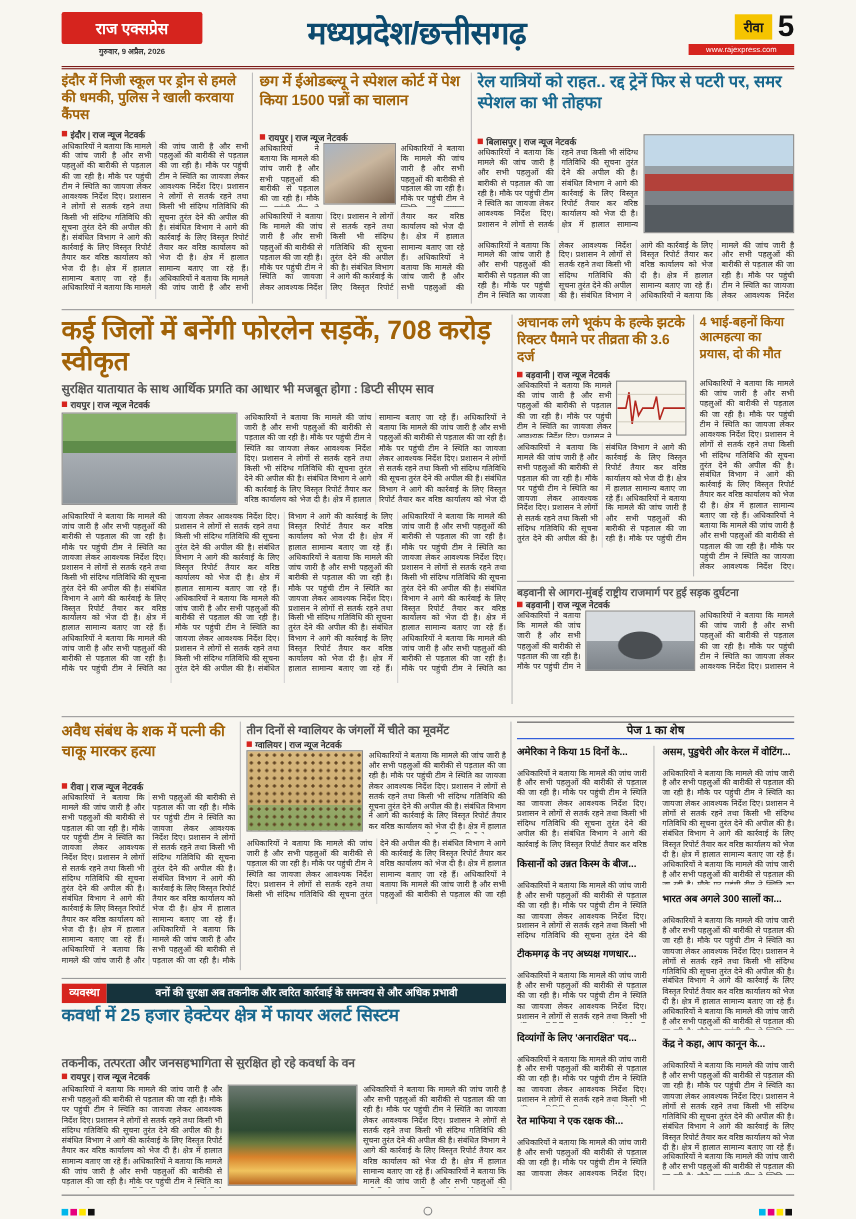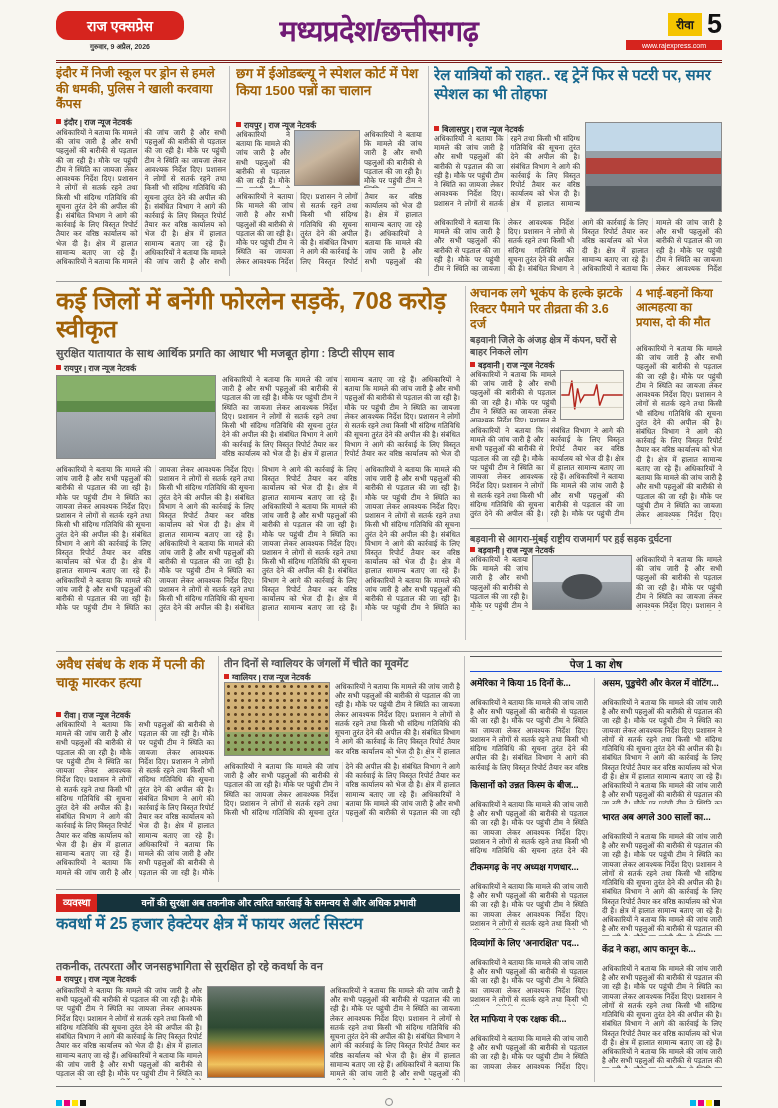--- a/index.html
+++ b/index.html
@@ -7,23 +7,23 @@
   body {
     font-family:"Liberation Sans","DejaVu Sans",sans-serif;
     background:#f8f6f0; color:#1a1a1a; position:relative; overflow:hidden;
   }
   .abs { position:absolute; }
   .hrule { background:#9a9a9a; height:1px; }
   .vrule { background:#bcbcbc; width:1px; }
 
   
   .brand-name { background:#d6241e; color:#fff; font-weight:bold; font-size:14px;
-    text-align:center; padding:5px 2px; border-radius:12px; }
+    text-align:center; padding:5px 2px; border-radius:2px; }
   .brand-date { font-size:7px; font-weight:bold; color:#333; text-align:center; padding-top:2px; }
-  .section-title { font-size:29px; font-weight:bold; color:#701a75; text-align:center;
+  .section-title { font-size:29px; font-weight:bold; color:#0c4a6e; text-align:center;
     line-height:46px; letter-spacing:-0.5px; white-space:nowrap; overflow:hidden; }
   .ed-row { display:flex; align-items:center; justify-content:flex-end; gap:5px; }
   .ed-name { background:#f5c400; color:#1a1a1a; font-size:12px; font-weight:bold; padding:3px 8px; }
   .ed-page { font-size:27px; font-weight:bold; line-height:28px; color:#111; }
   .ed-site { background:#d6241e; color:#fff; font-size:7px; text-align:center; padding:1.5px 2px; margin-top:2px; }
   .head-rule { height:3px; border-top:1px solid #7c1a17; border-bottom:1px solid #7c1a17; }
 
   
   .headline { font-weight:bold; color:#a16207; overflow:hidden; }
   .teal { color:#17678e; }
@@ -146,21 +146,20 @@
     <div class="photo ph-road" style="width:160px;height:84px"></div>
     <div class="body-txt cols-2" style="flex:1;height:84px">अधिकारियों ने बताया कि मामले की जांच जारी है और सभी पहलुओं की बारीकी से पड़ताल की जा रही है। मौके पर पहुंची टीम ने स्थिति का जायजा लेकर आवश्यक निर्देश दिए। प्रशासन ने लोगों से सतर्क रहने तथा किसी भी संदिग्ध गतिविधि की सूचना तुरंत देने की अपील की है। संबंधित विभाग ने आगे की कार्रवाई के लिए विस्तृत रिपोर्ट तैयार कर वरिष्ठ कार्यालय को भेज दी है। क्षेत्र में हालात सामान्य बताए जा रहे हैं। अधिकारियों ने बताया कि मामले की जांच जारी है और सभी पहलुओं की बारीकी से पड़ताल की जा रही है। मौके पर पहुंची टीम ने स्थिति का जायजा लेकर आवश्यक निर्देश दिए। प्रशासन ने लोगों से सतर्क रहने तथा किसी भी संदिग्ध गतिविधि की सूचना तुरंत देने की अपील की है। संबंधित विभाग ने आगे की कार्रवाई के लिए विस्तृत रिपोर्ट तैयार कर वरिष्ठ कार्यालय को भेज दी है। क्षेत्र में हालात सामान्य बताए जा रहे हैं। अधिकारियों ने बताया कि मामले की जांच जारी है और सभी पहलुओं की बारीकी से पड़ताल की जा रही है। मौके पर पहुंची टीम ने स्थिति का जायजा लेकर आवश्यक निर्देश दिए। प्रशासन ने लोगों से सतर्क रहने तथा किसी भी संदिग्ध गतिविधि की सूचना तुरंत देने की अपील की है। संबंधित विभाग ने आगे की कार्रवाई के लिए विस्तृत रिपोर्ट तैयार कर वरिष्ठ कार्यालय को भेज दी है। क्षेत्र में हालात सामान्य बताए जा रहे हैं। अधिकारियों ने बताया कि मामले की जांच जारी है और सभी पहलुओं की बारीकी से पड़ताल की जा रही है। मौके पर पहुंची टीम ने स्थिति का जायजा लेकर आवश्यक निर्देश दिए। प्रशासन ने लोगों से सतर्क रहने तथा किसी भी संदिग्ध गतिविधि की सूचना तुरंत देने की अपील की है। संबंधित विभाग ने आगे की कार्रवाई के लिए विस्तृत रिपोर्ट तैयार कर वरिष्ठ कार्यालय को भेज दी है। क्षेत्र में हालात सामान्य बताए जा रहे हैं।</div>
   </div>
   <div class="body-txt cols-4" style="height:156px;margin-top:4px">अधिकारियों ने बताया कि मामले की जांच जारी है और सभी पहलुओं की बारीकी से पड़ताल की जा रही है। मौके पर पहुंची टीम ने स्थिति का जायजा लेकर आवश्यक निर्देश दिए। प्रशासन ने लोगों से सतर्क रहने तथा किसी भी संदिग्ध गतिविधि की सूचना तुरंत देने की अपील की है। संबंधित विभाग ने आगे की कार्रवाई के लिए विस्तृत रिपोर्ट तैयार कर वरिष्ठ कार्यालय को भेज दी है। क्षेत्र में हालात सामान्य बताए जा रहे हैं। अधिकारियों ने बताया कि मामले की जांच जारी है और सभी पहलुओं की बारीकी से पड़ताल की जा रही है। मौके पर पहुंची टीम ने स्थिति का जायजा लेकर आवश्यक निर्देश दिए। प्रशासन ने लोगों से सतर्क रहने तथा किसी भी संदिग्ध गतिविधि की सूचना तुरंत देने की अपील की है। संबंधित विभाग ने आगे की कार्रवाई के लिए विस्तृत रिपोर्ट तैयार कर वरिष्ठ कार्यालय को भेज दी है। क्षेत्र में हालात सामान्य बताए जा रहे हैं। अधिकारियों ने बताया कि मामले की जांच जारी है और सभी पहलुओं की बारीकी से पड़ताल की जा रही है। मौके पर पहुंची टीम ने स्थिति का जायजा लेकर आवश्यक निर्देश दिए। प्रशासन ने लोगों से सतर्क रहने तथा किसी भी संदिग्ध गतिविधि की सूचना तुरंत देने की अपील की है। संबंधित विभाग ने आगे की कार्रवाई के लिए विस्तृत रिपोर्ट तैयार कर वरिष्ठ कार्यालय को भेज दी है। क्षेत्र में हालात सामान्य बताए जा रहे हैं। अधिकारियों ने बताया कि मामले की जांच जारी है और सभी पहलुओं की बारीकी से पड़ताल की जा रही है। मौके पर पहुंची टीम ने स्थिति का जायजा लेकर आवश्यक निर्देश दिए। प्रशासन ने लोगों से सतर्क रहने तथा किसी भी संदिग्ध गतिविधि की सूचना तुरंत देने की अपील की है। संबंधित विभाग ने आगे की कार्रवाई के लिए विस्तृत रिपोर्ट तैयार कर वरिष्ठ कार्यालय को भेज दी है। क्षेत्र में हालात सामान्य बताए जा रहे हैं। अधिकारियों ने बताया कि मामले की जांच जारी है और सभी पहलुओं की बारीकी से पड़ताल की जा रही है। मौके पर पहुंची टीम ने स्थिति का जायजा लेकर आवश्यक निर्देश दिए। प्रशासन ने लोगों से सतर्क रहने तथा किसी भी संदिग्ध गतिविधि की सूचना तुरंत देने की अपील की है। संबंधित विभाग ने आगे की कार्रवाई के लिए विस्तृत रिपोर्ट तैयार कर वरिष्ठ कार्यालय को भेज दी है। क्षेत्र में हालात सामान्य बताए जा रहे हैं। अधिकारियों ने बताया कि मामले की जांच जारी है और सभी पहलुओं की बारीकी से पड़ताल की जा रही है। मौके पर पहुंची टीम ने स्थिति का जायजा लेकर आवश्यक निर्देश दिए। प्रशासन ने लोगों से सतर्क रहने तथा किसी भी संदिग्ध गतिविधि की सूचना तुरंत देने की अपील की है। संबंधित विभाग ने आगे की कार्रवाई के लिए विस्तृत रिपोर्ट तैयार कर वरिष्ठ कार्यालय को भेज दी है। क्षेत्र में हालात सामान्य बताए जा रहे हैं। अधिकारियों ने बताया कि मामले की जांच जारी है और सभी पहलुओं की बारीकी से पड़ताल की जा रही है। मौके पर पहुंची टीम ने स्थिति का जायजा लेकर आवश्यक निर्देश दिए। प्रशासन ने लोगों से सतर्क रहने तथा किसी भी संदिग्ध गतिविधि की सूचना तुरंत देने की अपील की है। संबंधित विभाग ने आगे की कार्रवाई के लिए विस्तृत रिपोर्ट तैयार कर वरिष्ठ कार्यालय को भेज दी है। क्षेत्र में हालात सामान्य बताए जा रहे हैं। अधिकारियों ने बताया कि मामले की जांच जारी है और सभी पहलुओं की बारीकी से पड़ताल की जा रही है। मौके पर पहुंची टीम ने स्थिति का जायजा लेकर आवश्यक निर्देश दिए। प्रशासन ने लोगों से सतर्क रहने तथा किसी भी संदिग्ध गतिविधि की सूचना तुरंत देने की अपील की है। संबंधित विभाग ने आगे की कार्रवाई के लिए विस्तृत रिपोर्ट तैयार कर वरिष्ठ कार्यालय को भेज दी है। क्षेत्र में हालात सामान्य बताए जा रहे हैं। अधिकारियों ने बताया कि मामले की जांच जारी है और सभी पहलुओं की बारीकी से पड़ताल की जा रही है। मौके पर पहुंची टीम ने स्थिति का जायजा लेकर आवश्यक निर्देश दिए। प्रशासन ने लोगों से सतर्क रहने तथा किसी भी संदिग्ध गतिविधि की सूचना तुरंत देने की अपील की है। संबंधित विभाग ने आगे की कार्रवाई के लिए विस्तृत रिपोर्ट तैयार कर वरिष्ठ कार्यालय को भेज दी है। क्षेत्र में हालात सामान्य बताए जा रहे हैं। अधिकारियों ने बताया कि मामले की जांच जारी है और सभी पहलुओं की बारीकी से पड़ताल की जा रही है। मौके पर पहुंची टीम ने स्थिति का जायजा लेकर आवश्यक निर्देश दिए। प्रशासन ने लोगों से सतर्क रहने तथा किसी भी संदिग्ध गतिविधि की सूचना तुरंत देने की अपील की है। संबंधित विभाग ने आगे की कार्रवाई के लिए विस्तृत रिपोर्ट तैयार कर वरिष्ठ कार्यालय को भेज दी है। क्षेत्र में हालात सामान्य बताए जा रहे हैं। अधिकारियों ने बताया कि मामले की जांच जारी है और सभी पहलुओं की बारीकी से पड़ताल की जा रही है। मौके पर पहुंची टीम ने स्थिति का जायजा लेकर आवश्यक निर्देश दिए। प्रशासन ने लोगों से सतर्क रहने तथा किसी भी संदिग्ध गतिविधि की सूचना तुरंत देने की अपील की है। संबंधित विभाग ने आगे की कार्रवाई के लिए विस्तृत रिपोर्ट तैयार कर वरिष्ठ कार्यालय को भेज दी है। क्षेत्र में हालात सामान्य बताए जा रहे हैं। अधिकारियों ने बताया कि मामले की जांच जारी है और सभी पहलुओं की बारीकी से पड़ताल की जा रही है। मौके पर पहुंची टीम ने स्थिति का जायजा लेकर आवश्यक निर्देश दिए। प्रशासन ने लोगों से सतर्क रहने तथा किसी भी संदिग्ध गतिविधि की सूचना तुरंत देने की अपील की है। संबंधित विभाग ने आगे की कार्रवाई के लिए विस्तृत रिपोर्ट तैयार कर वरिष्ठ कार्यालय को भेज दी है। क्षेत्र में हालात सामान्य बताए जा रहे हैं।</div>
 </article>
 
 <div class="abs vrule" style="left:465px;top:286px;height:354px"></div>
 
 <article class="abs" style="left:470px;top:286px;width:154px;height:238px">
   <h3 class="headline" style="font-size:12.5px;line-height:1.25;height:48px">अचानक लगे भूकंप के हल्के झटके रिक्टर पैमाने पर तीव्रता की 3.6 दर्ज</h3>
-  <div class="subhead" style="font-size:9.5px;line-height:1.25;height:24px">बड़वानी जिले के अंजड़ क्षेत्र में कंपन, घरों से बाहर निकले लोग</div>
   <div class="byline" style="height:12px">
     <span class="dot"></span>
     <span>बड़वानी | राज न्यूज नेटवर्क</span>
   </div>
   <div style="display:flex;gap:4px;height:52px">
     <div class="body-txt" style="flex:1">अधिकारियों ने बताया कि मामले की जांच जारी है और सभी पहलुओं की बारीकी से पड़ताल की जा रही है। मौके पर पहुंची टीम ने स्थिति का जायजा लेकर आवश्यक निर्देश दिए। प्रशासन ने लोगों से सतर्क रहने तथा किसी भी संदिग्ध गतिविधि की सूचना तुरंत देने की अपील की है। संबंधित विभाग ने आगे की कार्रवाई के लिए विस्तृत रिपोर्ट तैयार कर वरिष्ठ कार्यालय को भेज दी है। क्षेत्र में हालात सामान्य बताए जा रहे हैं। अधिकारियों ने बताया कि मामले की जांच जारी है और सभी पहलुओं की बारीकी से पड़ताल की जा रही है। मौके पर पहुंची टीम ने स्थिति का जायजा लेकर आवश्यक निर्देश दिए। प्रशासन ने लोगों से सतर्क रहने तथा किसी भी संदिग्ध गतिविधि की सूचना तुरंत देने की अपील की है। संबंधित विभाग ने आगे की कार्रवाई के लिए विस्तृत रिपोर्ट तैयार कर वरिष्ठ कार्यालय को भेज दी है। क्षेत्र में हालात सामान्य बताए जा रहे हैं।</div>
     <div class="photo ph-seismo" style="width:64px;height:50px">
       <svg viewBox="0 0 64 50" width="62" height="48">
         <path d="M0 25 L8 25 L11 10 L14 40 L17 18 L20 32 L24 25 L34 25 L37 14 L40 36 L44 25 L64 25" fill="none" stroke="#b3261e" stroke-width="1.5"></path>
         <path d="M0 12 L64 12 M0 38 L64 38" stroke="#c9c4b4" stroke-width="0.8"></path>

